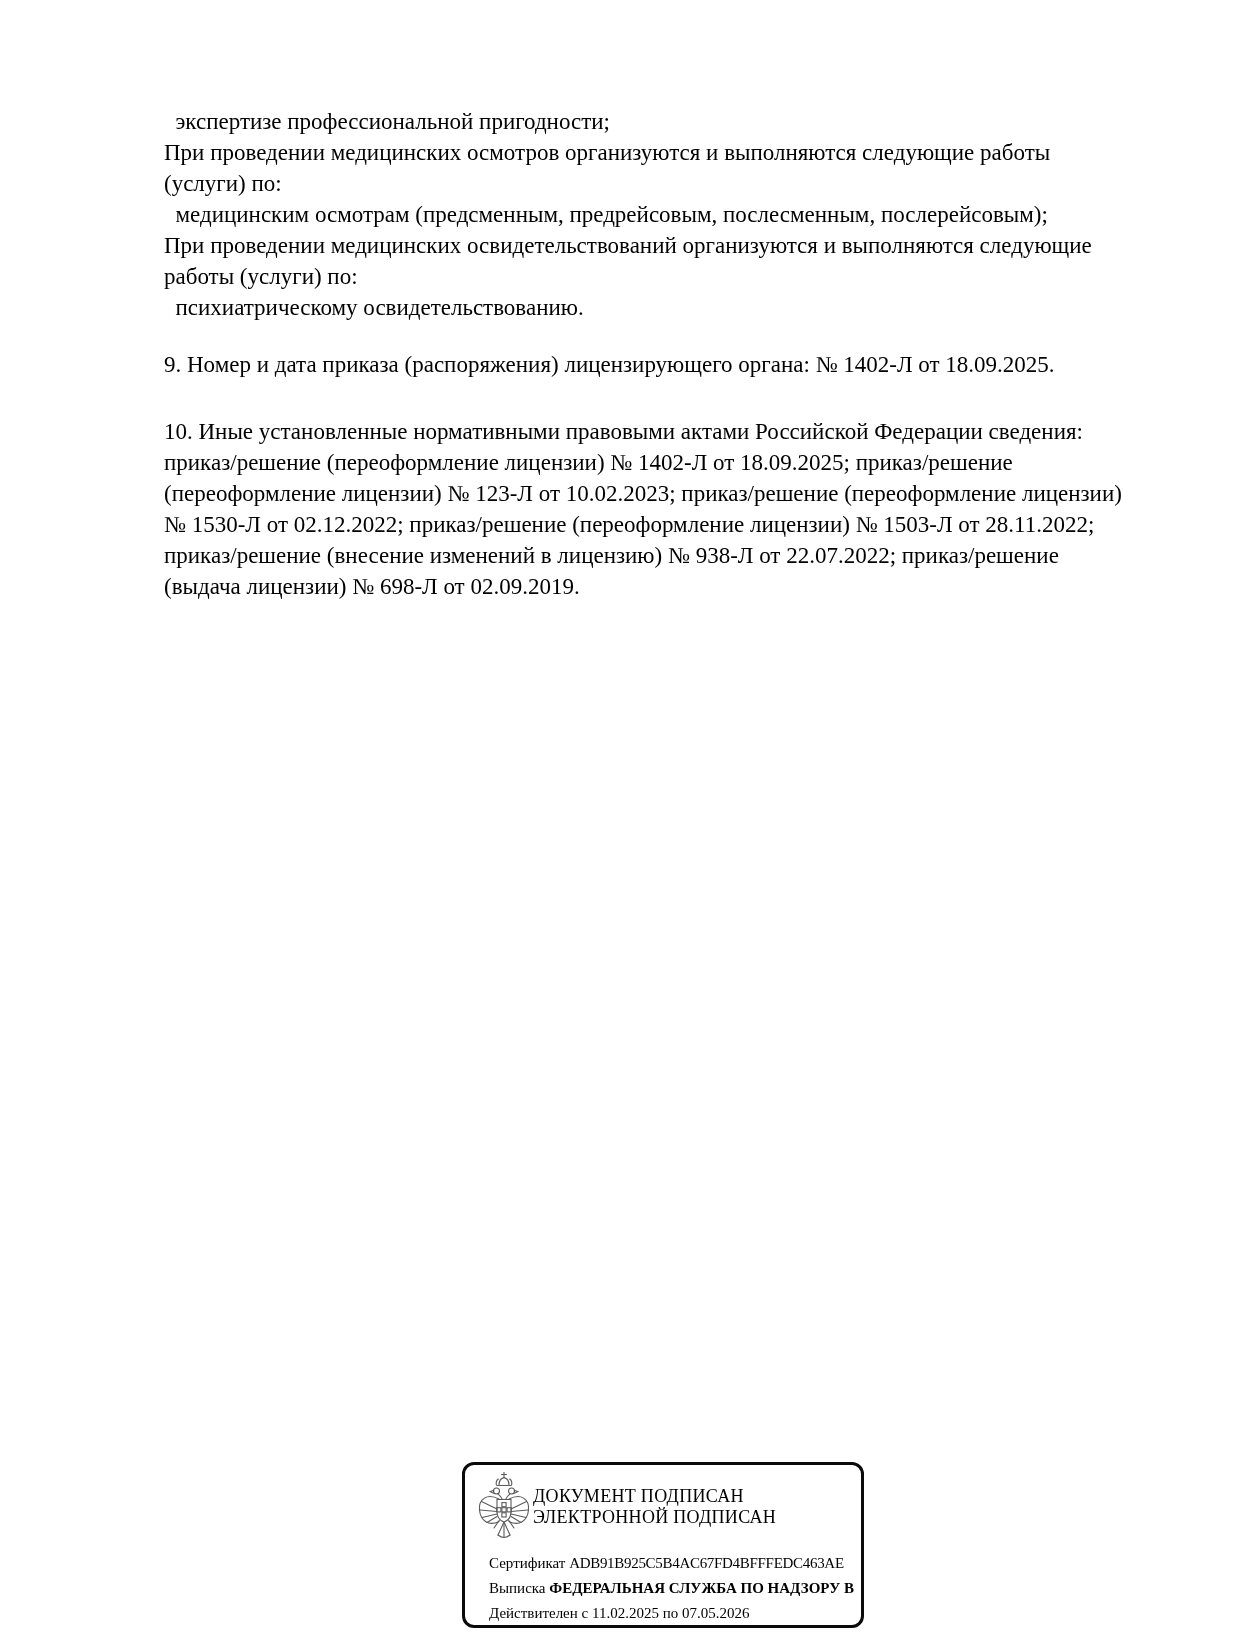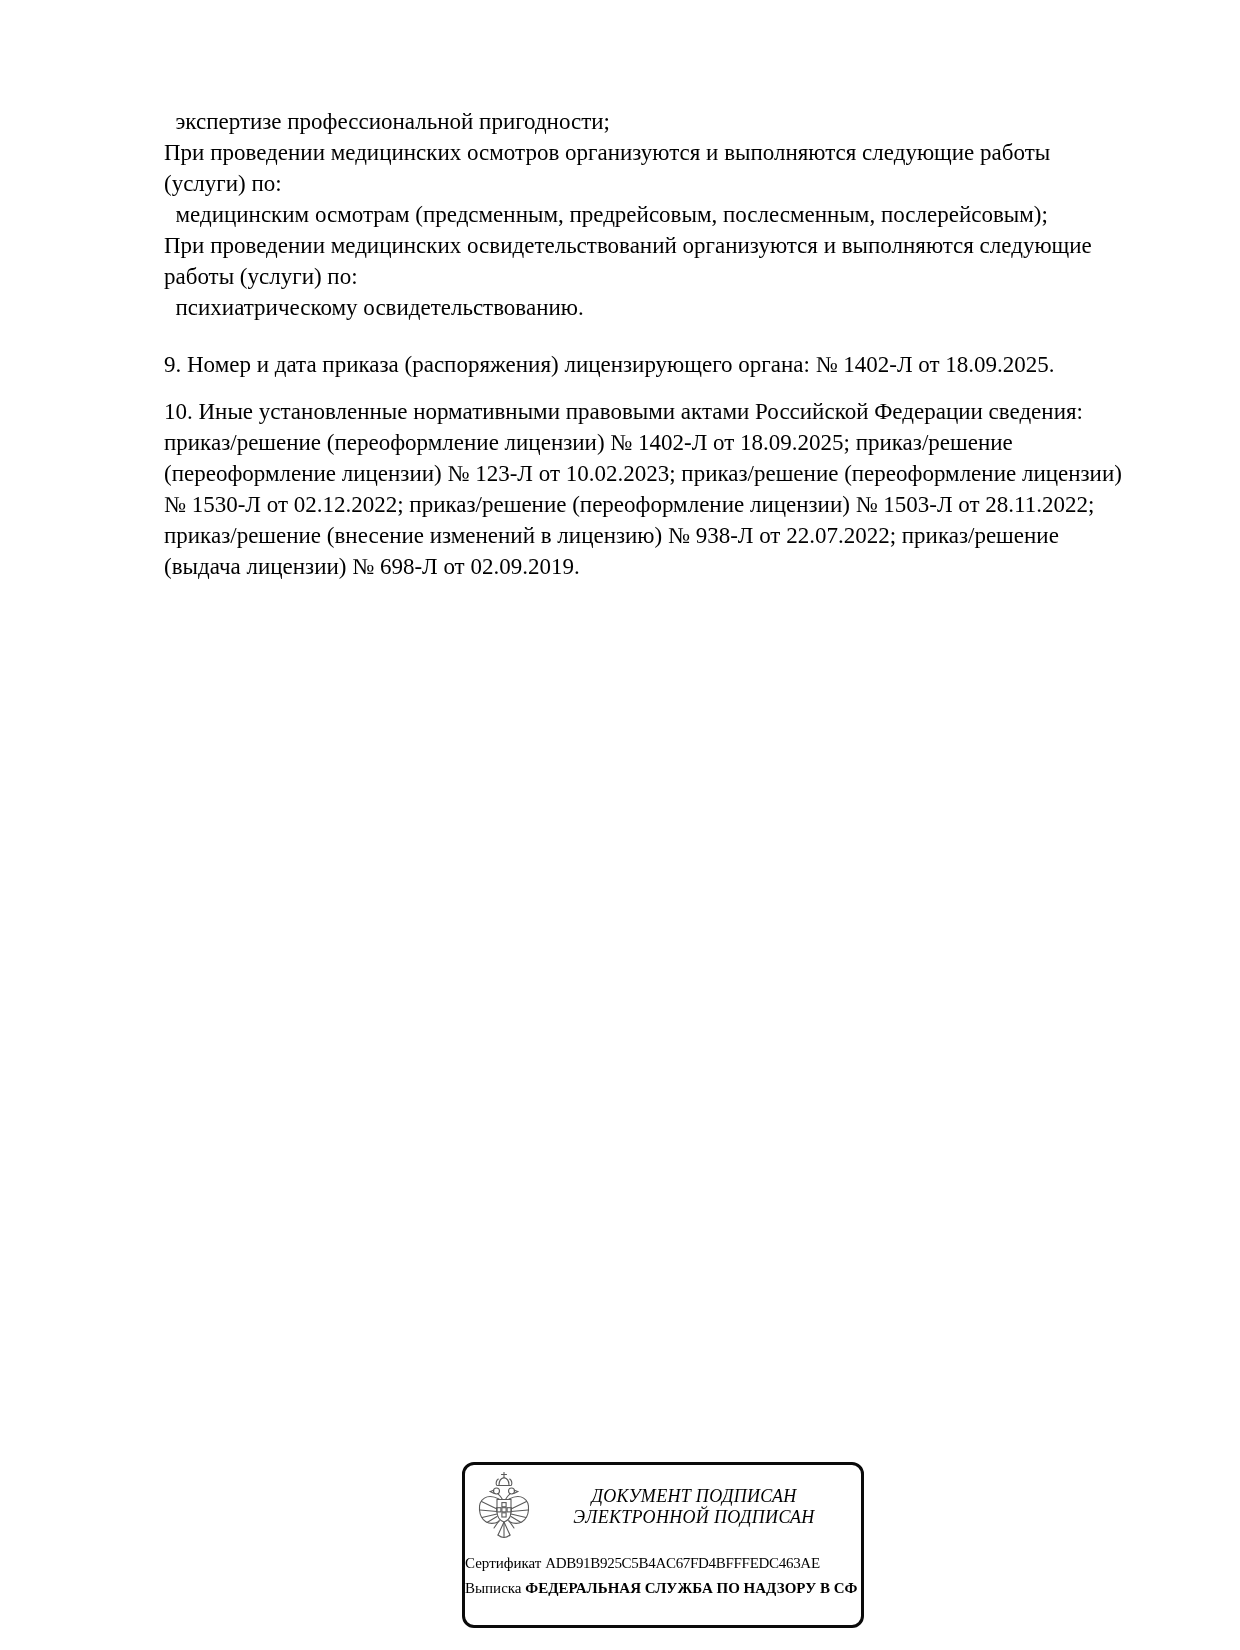--- a/index.html
+++ b/index.html
@@ -17,21 +17,21 @@
     position: absolute;
     left: 164px;
     top: 106px;
     width: 1010px;
     font-size: 23px;
     line-height: 31px;
     color: #000000;
   }
   .para { margin: 0; white-space: pre; }
   .para-services { margin-bottom: 26px; }
-  .para-item9    { margin-bottom: 16px; }
+  .para-item9    { margin-bottom: 36px; }
   .para-item10   { margin-bottom: 38px; }
 
   .stamp {
     position: absolute;
     left: 462px;
     top: 1462px;
     width: 402px;
     height: 166px;
     box-sizing: border-box;
     border: 3px solid #0a0a0a;
@@ -43,30 +43,28 @@
     display: flex;
     align-items: flex-start;
     padding: 7px 6px 0 10px;
     height: 79px;
     box-sizing: border-box;
   }
   .emblem { display: block; width: 58px; height: 68px; flex: 0 0 58px; }
   .emblem svg { display: block; }
   .stamp-titles {
     flex: 1;
-    text-align: center;
     font-size: 18px;
     line-height: 21px;
     margin-top: 14px;
     letter-spacing: 0.3px;
     color: #000000;
-    font-style: italic;
   }
   .stamp-info {
-    padding: 7px 3px 0 0;
+    padding: 7px 3px 0 24px;
     font-size: 15px;
     line-height: 25px;
     white-space: nowrap;
     color: #000000;
   }
   .info-line { overflow: hidden; white-space: nowrap; }
   .cert-value { letter-spacing: -0.3px; }
   .owner-value { font-weight: bold; }
 </style>
 </head>
@@ -140,16 +138,17 @@
         </svg>
       </span>
       <div class="stamp-titles">
         <div>ДОКУМЕНТ ПОДПИСАН</div>
         <div>ЭЛЕКТРОННОЙ ПОДПИСАН</div>
       </div>
     </div>
     <div class="stamp-info">
       <div class="info-line"><span>Сертификат</span>&nbsp;<span class="cert-value">ADB91B925C5B4AC67FD4BFFFEDC463AE</span></div>
       <div class="info-line"><span>Выписка</span>&nbsp;<span class="owner-value">ФЕДЕРАЛЬНАЯ СЛУЖБА ПО НАДЗОРУ В СФ</span></div>
+      <div class="info-line">Действителен с 11.02.2025 по 07.05.2026</div>
     </div>
   </div>
 
 </div>
 
 </body></html>

